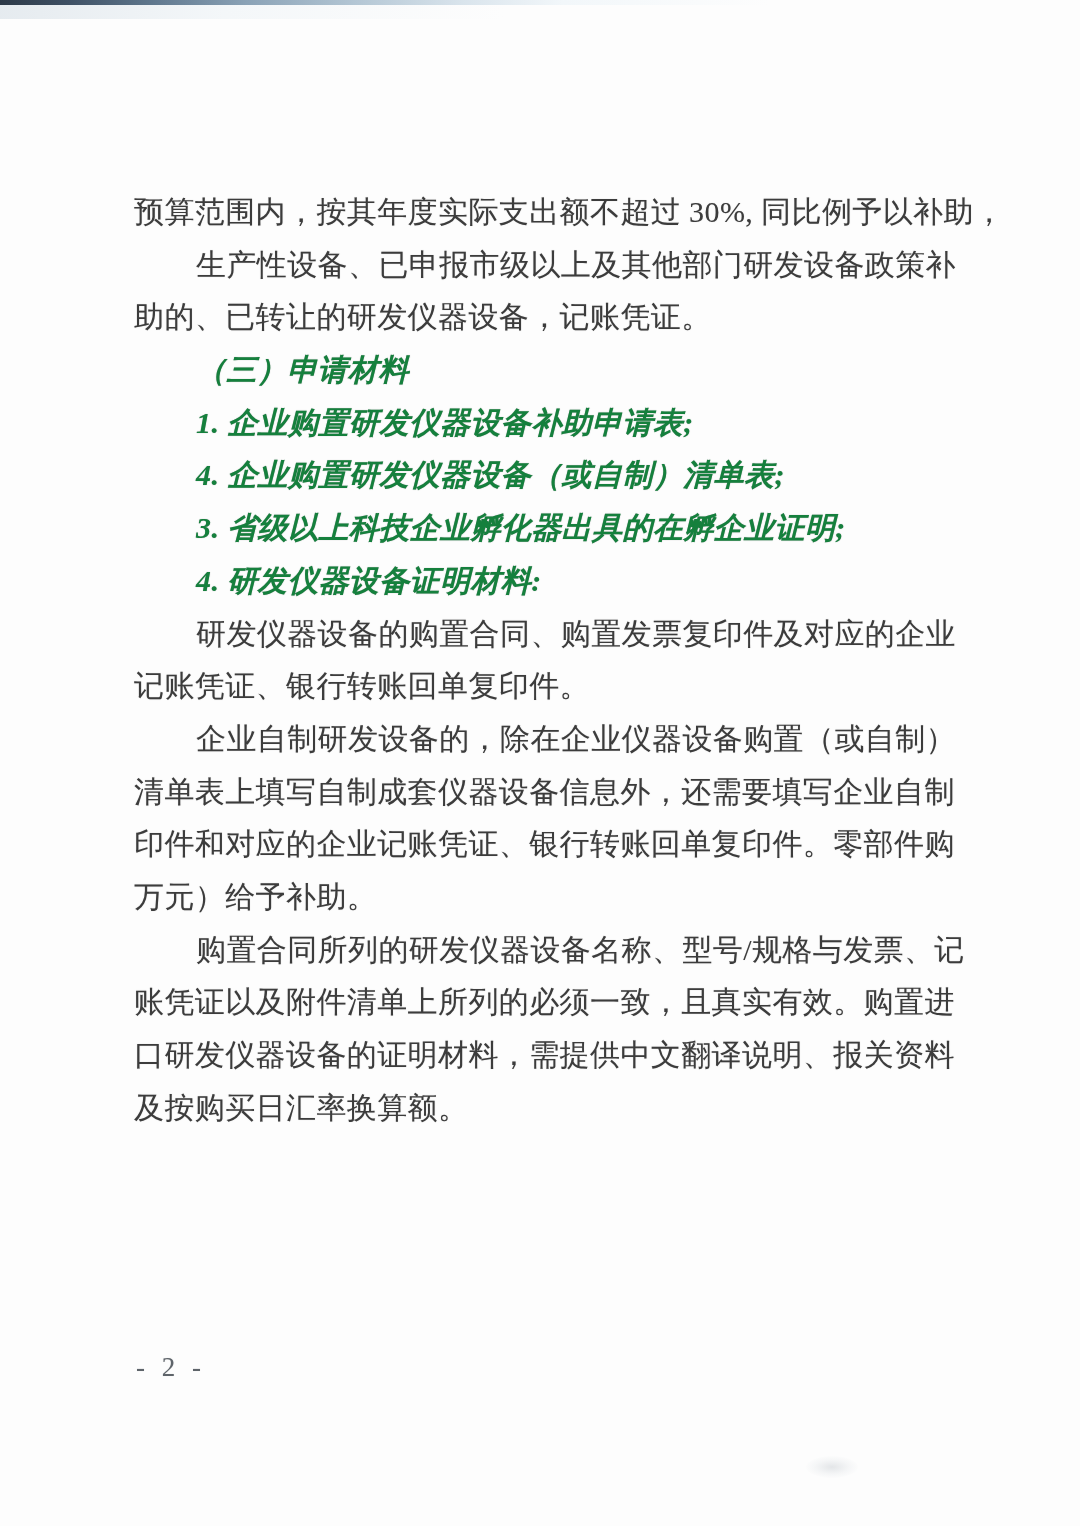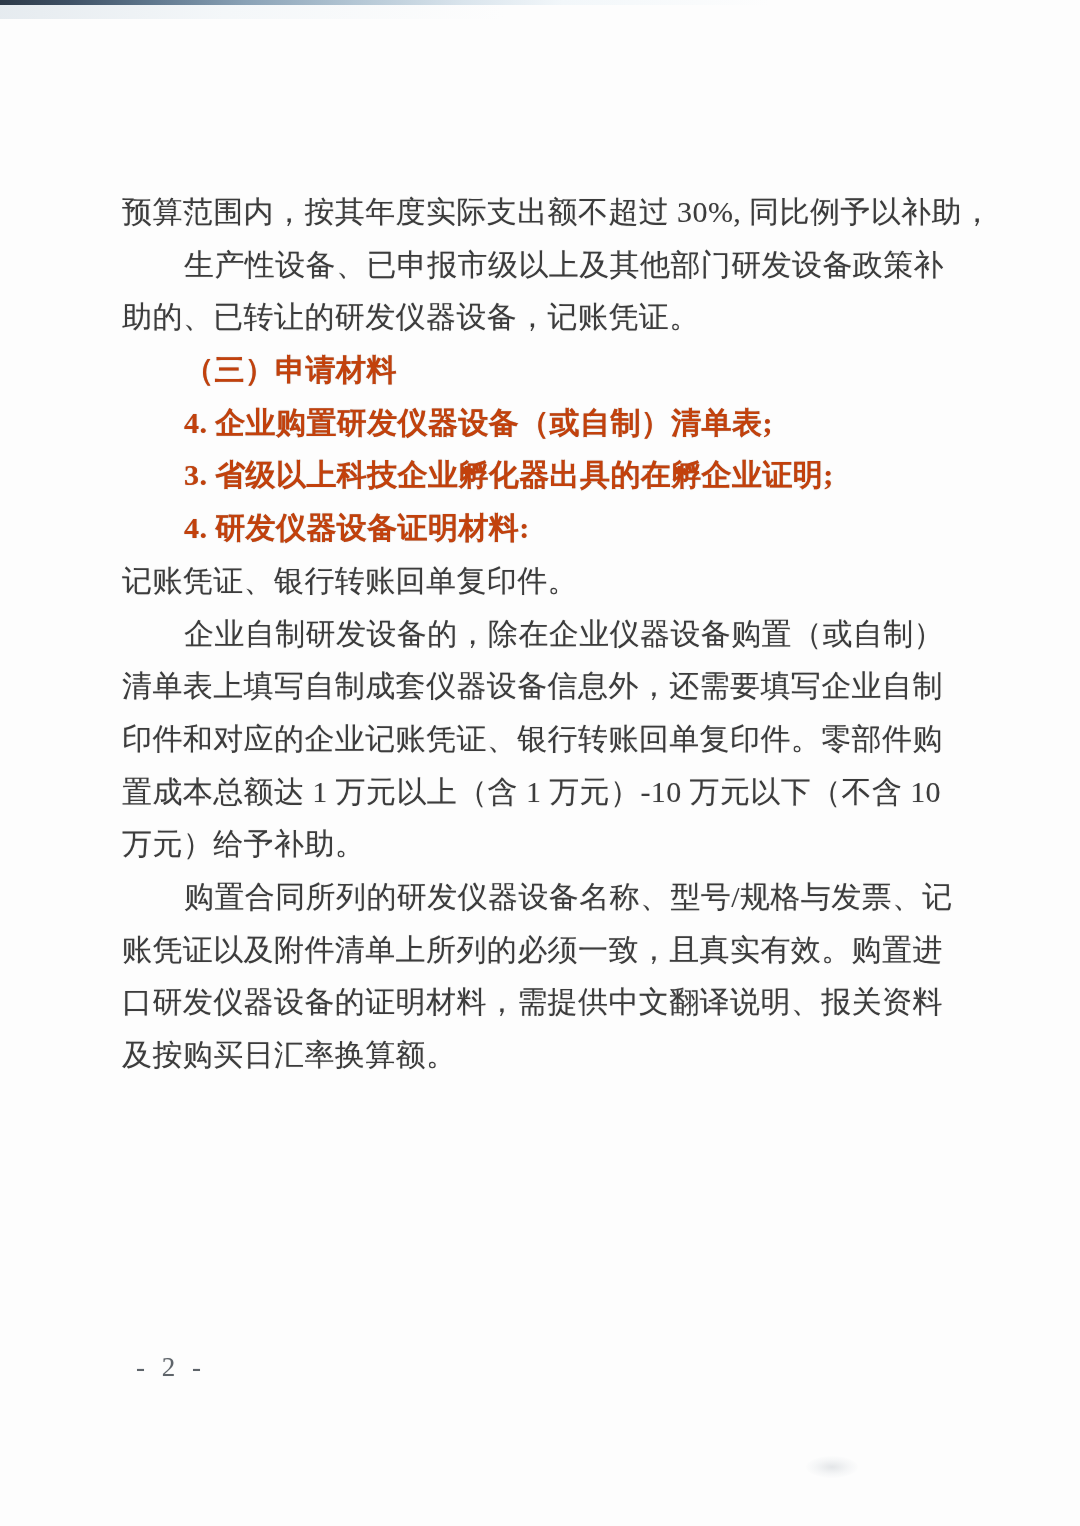--- a/index.html
+++ b/index.html
@@ -28,38 +28,39 @@
   }
   .scan-band-shadow {
     position: absolute;
     top: 5px; left: 0;
     width: 560px; height: 14px;
     background: linear-gradient(90deg,
       rgba(210,220,228,0.55) 0%, rgba(230,238,243,0.4) 40%, rgba(255,255,255,0) 90%);
   }
   .content {
     position: absolute;
-    left: 122px;
+    left: 134px;
     top: 186px;
     width: 830px;
     color: #3c3c3c;
     font-size: 30px;
     text-shadow: 0 0 1px rgba(90,90,90,0.35);
   }
   .line {
     height: 52.7px;
     line-height: 52.7px;
     white-space: nowrap;
     letter-spacing: 0.4px;
   }
   .indent { padding-left: 62px; }
   .bold {
     font-weight: bold;
-    color: #c2410c;
+    color: #15803d;
     text-shadow: 0 0 1px rgba(60,60,60,0.45);
+    font-style: italic;
   }
   .page-number {
     position: absolute;
     left: 136px;
     top: 1352px;
     font-size: 27px;
     color: #5e646a;
     letter-spacing: 5px;
     text-shadow: 0 0 1px rgba(120,125,130,0.3);
   }
@@ -81,28 +82,29 @@
 <div class="page">
 
   <div class="scan-band"></div>
   <div class="scan-band-shadow"></div>
 
   <div class="content">
     <div class="line">预算范围内，按其年度实际支出额不超过 30%, 同比例予以补助，</div>
     <div class="line indent">生产性设备、已申报市级以上及其他部门研发设备政策补</div>
     <div class="line">助的、已转让的研发仪器设备，记账凭证。</div>
     <div class="line indent bold">（三）申请材料</div>
+    <div class="line indent bold">1. 企业购置研发仪器设备补助申请表;</div>
     <div class="line indent bold">4. 企业购置研发仪器设备（或自制）清单表;</div>
     <div class="line indent bold">3. 省级以上科技企业孵化器出具的在孵企业证明;</div>
     <div class="line indent bold">4. 研发仪器设备证明材料:</div>
+    <div class="line indent">研发仪器设备的购置合同、购置发票复印件及对应的企业</div>
     <div class="line">记账凭证、银行转账回单复印件。</div>
     <div class="line indent">企业自制研发设备的，除在企业仪器设备购置（或自制）</div>
     <div class="line">清单表上填写自制成套仪器设备信息外，还需要填写企业自制</div>
     <div class="line">印件和对应的企业记账凭证、银行转账回单复印件。零部件购</div>
-    <div class="line">置成本总额达 1 万元以上（含 1 万元）-10 万元以下（不含 10</div>
     <div class="line">万元）给予补助。</div>
     <div class="line indent">购置合同所列的研发仪器设备名称、型号/规格与发票、记</div>
     <div class="line">账凭证以及附件清单上所列的必须一致，且真实有效。购置进</div>
     <div class="line">口研发仪器设备的证明材料，需提供中文翻译说明、报关资料</div>
     <div class="line">及按购买日汇率换算额。</div>
   </div>
 
   <div class="page-number">- 2 -</div>
 
   <div class="smudge"></div>

